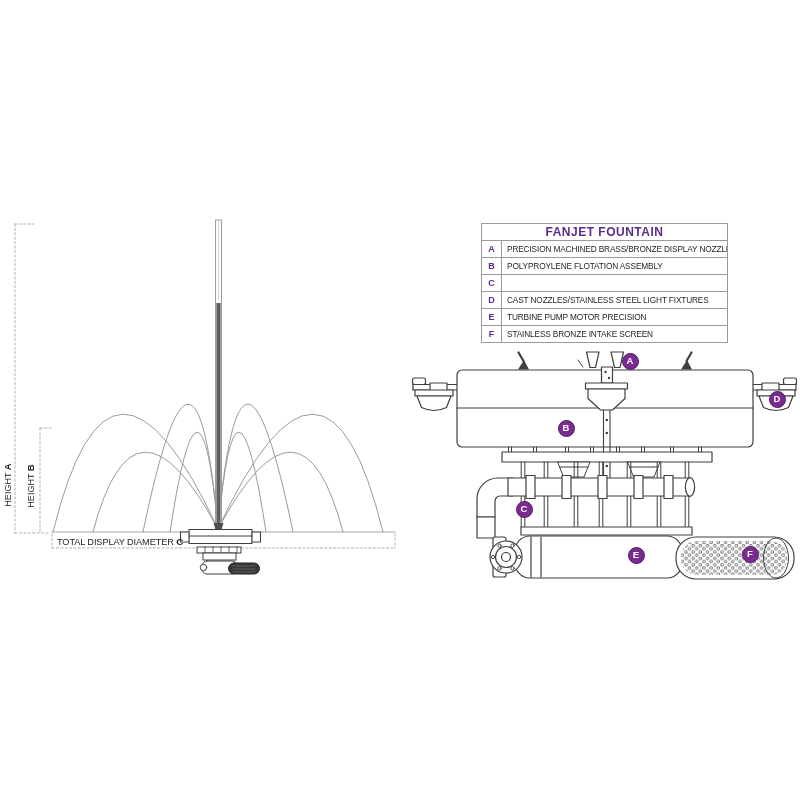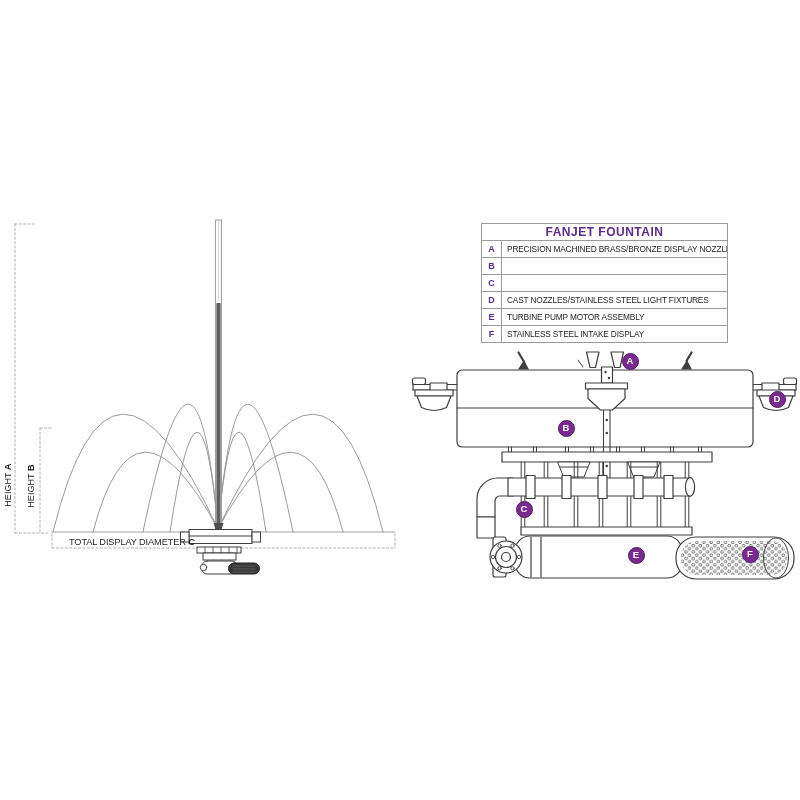--- a/index.html
+++ b/index.html
@@ -243,48 +243,49 @@
   </svg>
 
   <div class="dim-rot" style="left:-37px;top:479px;">
     <span>HEIGHT</span>
     <b>A</b>
   </div>
   <div class="dim-rot" style="left:-14px;top:480px;">
     <span>HEIGHT</span>
     <b>B</b>
   </div>
-  <div class="dim-horiz" style="left:69px;top:536px;">
+  <div class="dim-horiz" style="left:57px;top:536px;">
     <span>TOTAL DISPLAY DIAMETER</span>
     <b>C</b>
   </div>
 
   <div class="legend">
     <div class="legend-title">FANJET FOUNTAIN</div>
     <div class="legend-row">
       <div class="cell-letter">A</div>
       <div class="cell-desc">PRECISION MACHINED BRASS/BRONZE DISPLAY  NOZZLES</div>
     </div>
     <div class="legend-row">
       <div class="cell-letter">B</div>
+      <div class="cell-desc">POLYPROYLENE FLOTATION ASSEMBLY</div>
     </div>
     <div class="legend-row">
       <div class="cell-letter">C</div>
     </div>
     <div class="legend-row">
       <div class="cell-letter">D</div>
       <div class="cell-desc">CAST NOZZLES/STAINLESS STEEL LIGHT FIXTURES</div>
     </div>
     <div class="legend-row">
       <div class="cell-letter">E</div>
-      <div class="cell-desc">TURBINE PUMP MOTOR ASSEMBLY</div>
+      <div class="cell-desc">TURBINE PUMP MOTOR PRECISION</div>
     </div>
     <div class="legend-row">
       <div class="cell-letter">F</div>
-      <div class="cell-desc">STAINLESS STEEL INTAKE DISPLAY</div>
+      <div class="cell-desc">STAINLESS BRONZE INTAKE SCREEN</div>
     </div>
   </div>
 
   <div class="callout" style="left:621.5px;top:352.5px;">A</div>
   <div class="callout" style="left:557.5px;top:419.5px;">B</div>
   <div class="callout" style="left:515.5px;top:500.5px;">C</div>
   <div class="callout" style="left:768.5px;top:390.5px;">D</div>
   <div class="callout" style="left:627.5px;top:546.5px;">E</div>
   <div class="callout" style="left:741.5px;top:545.5px;">F</div>
 

